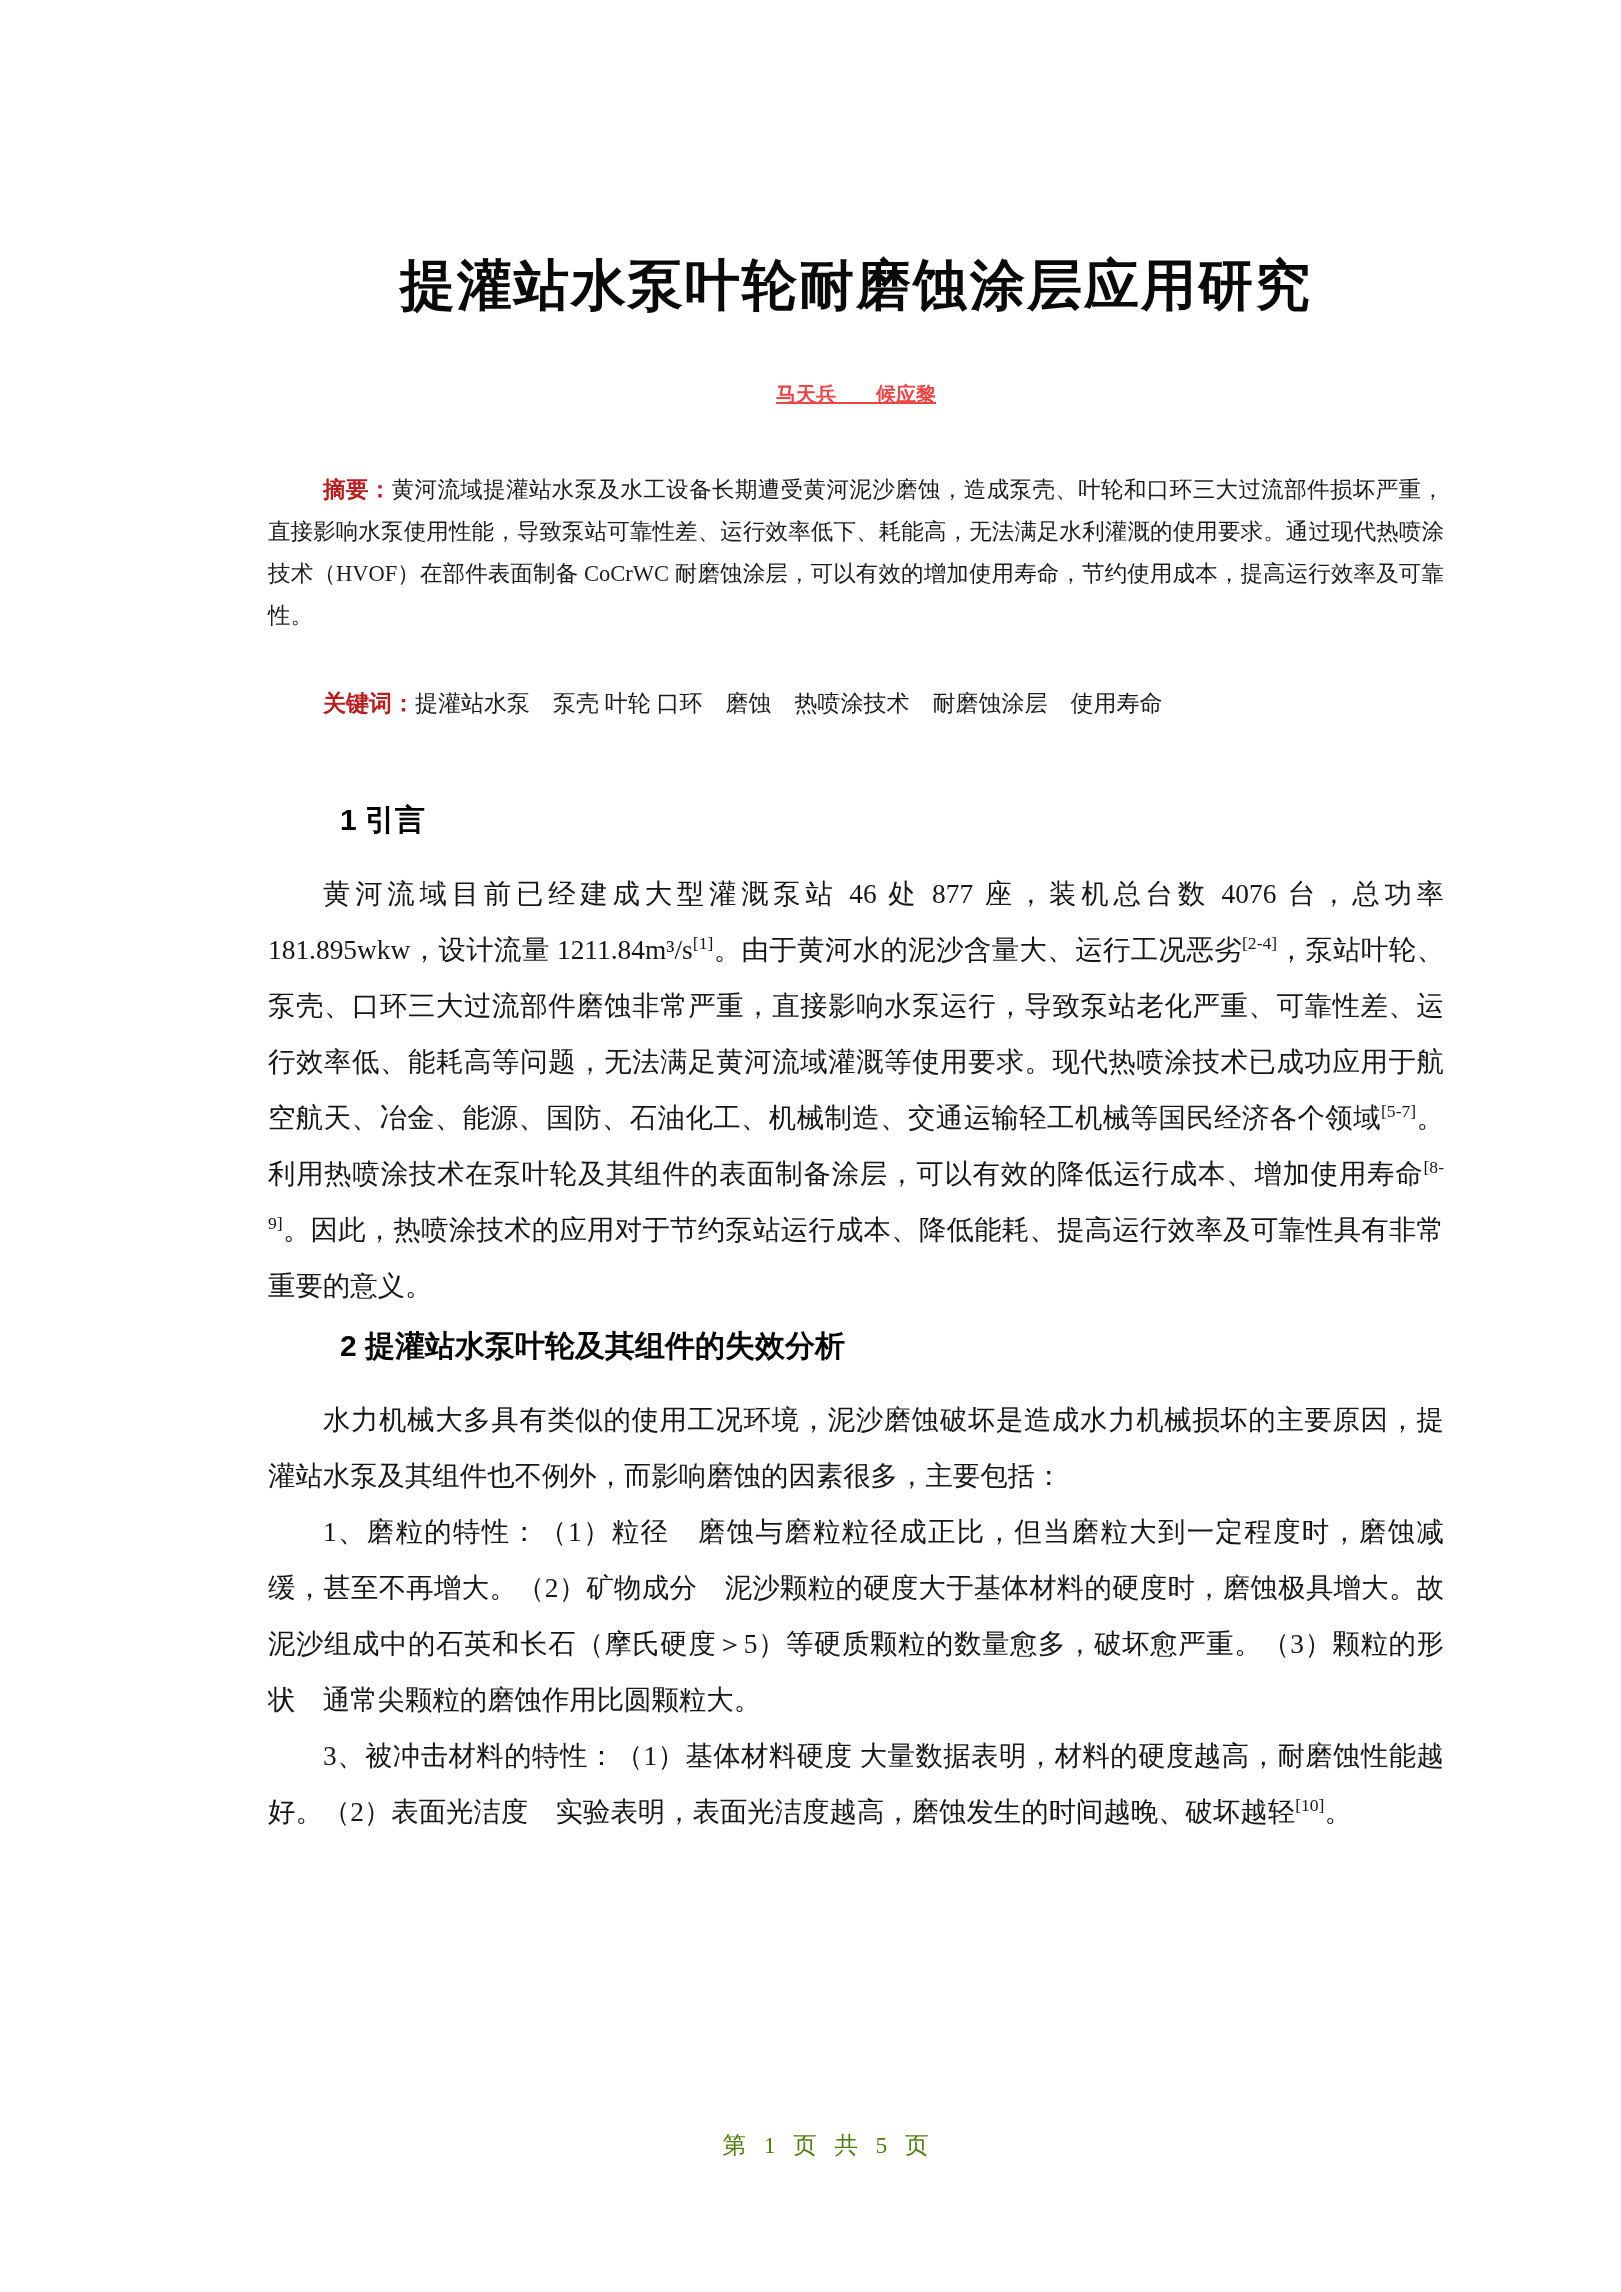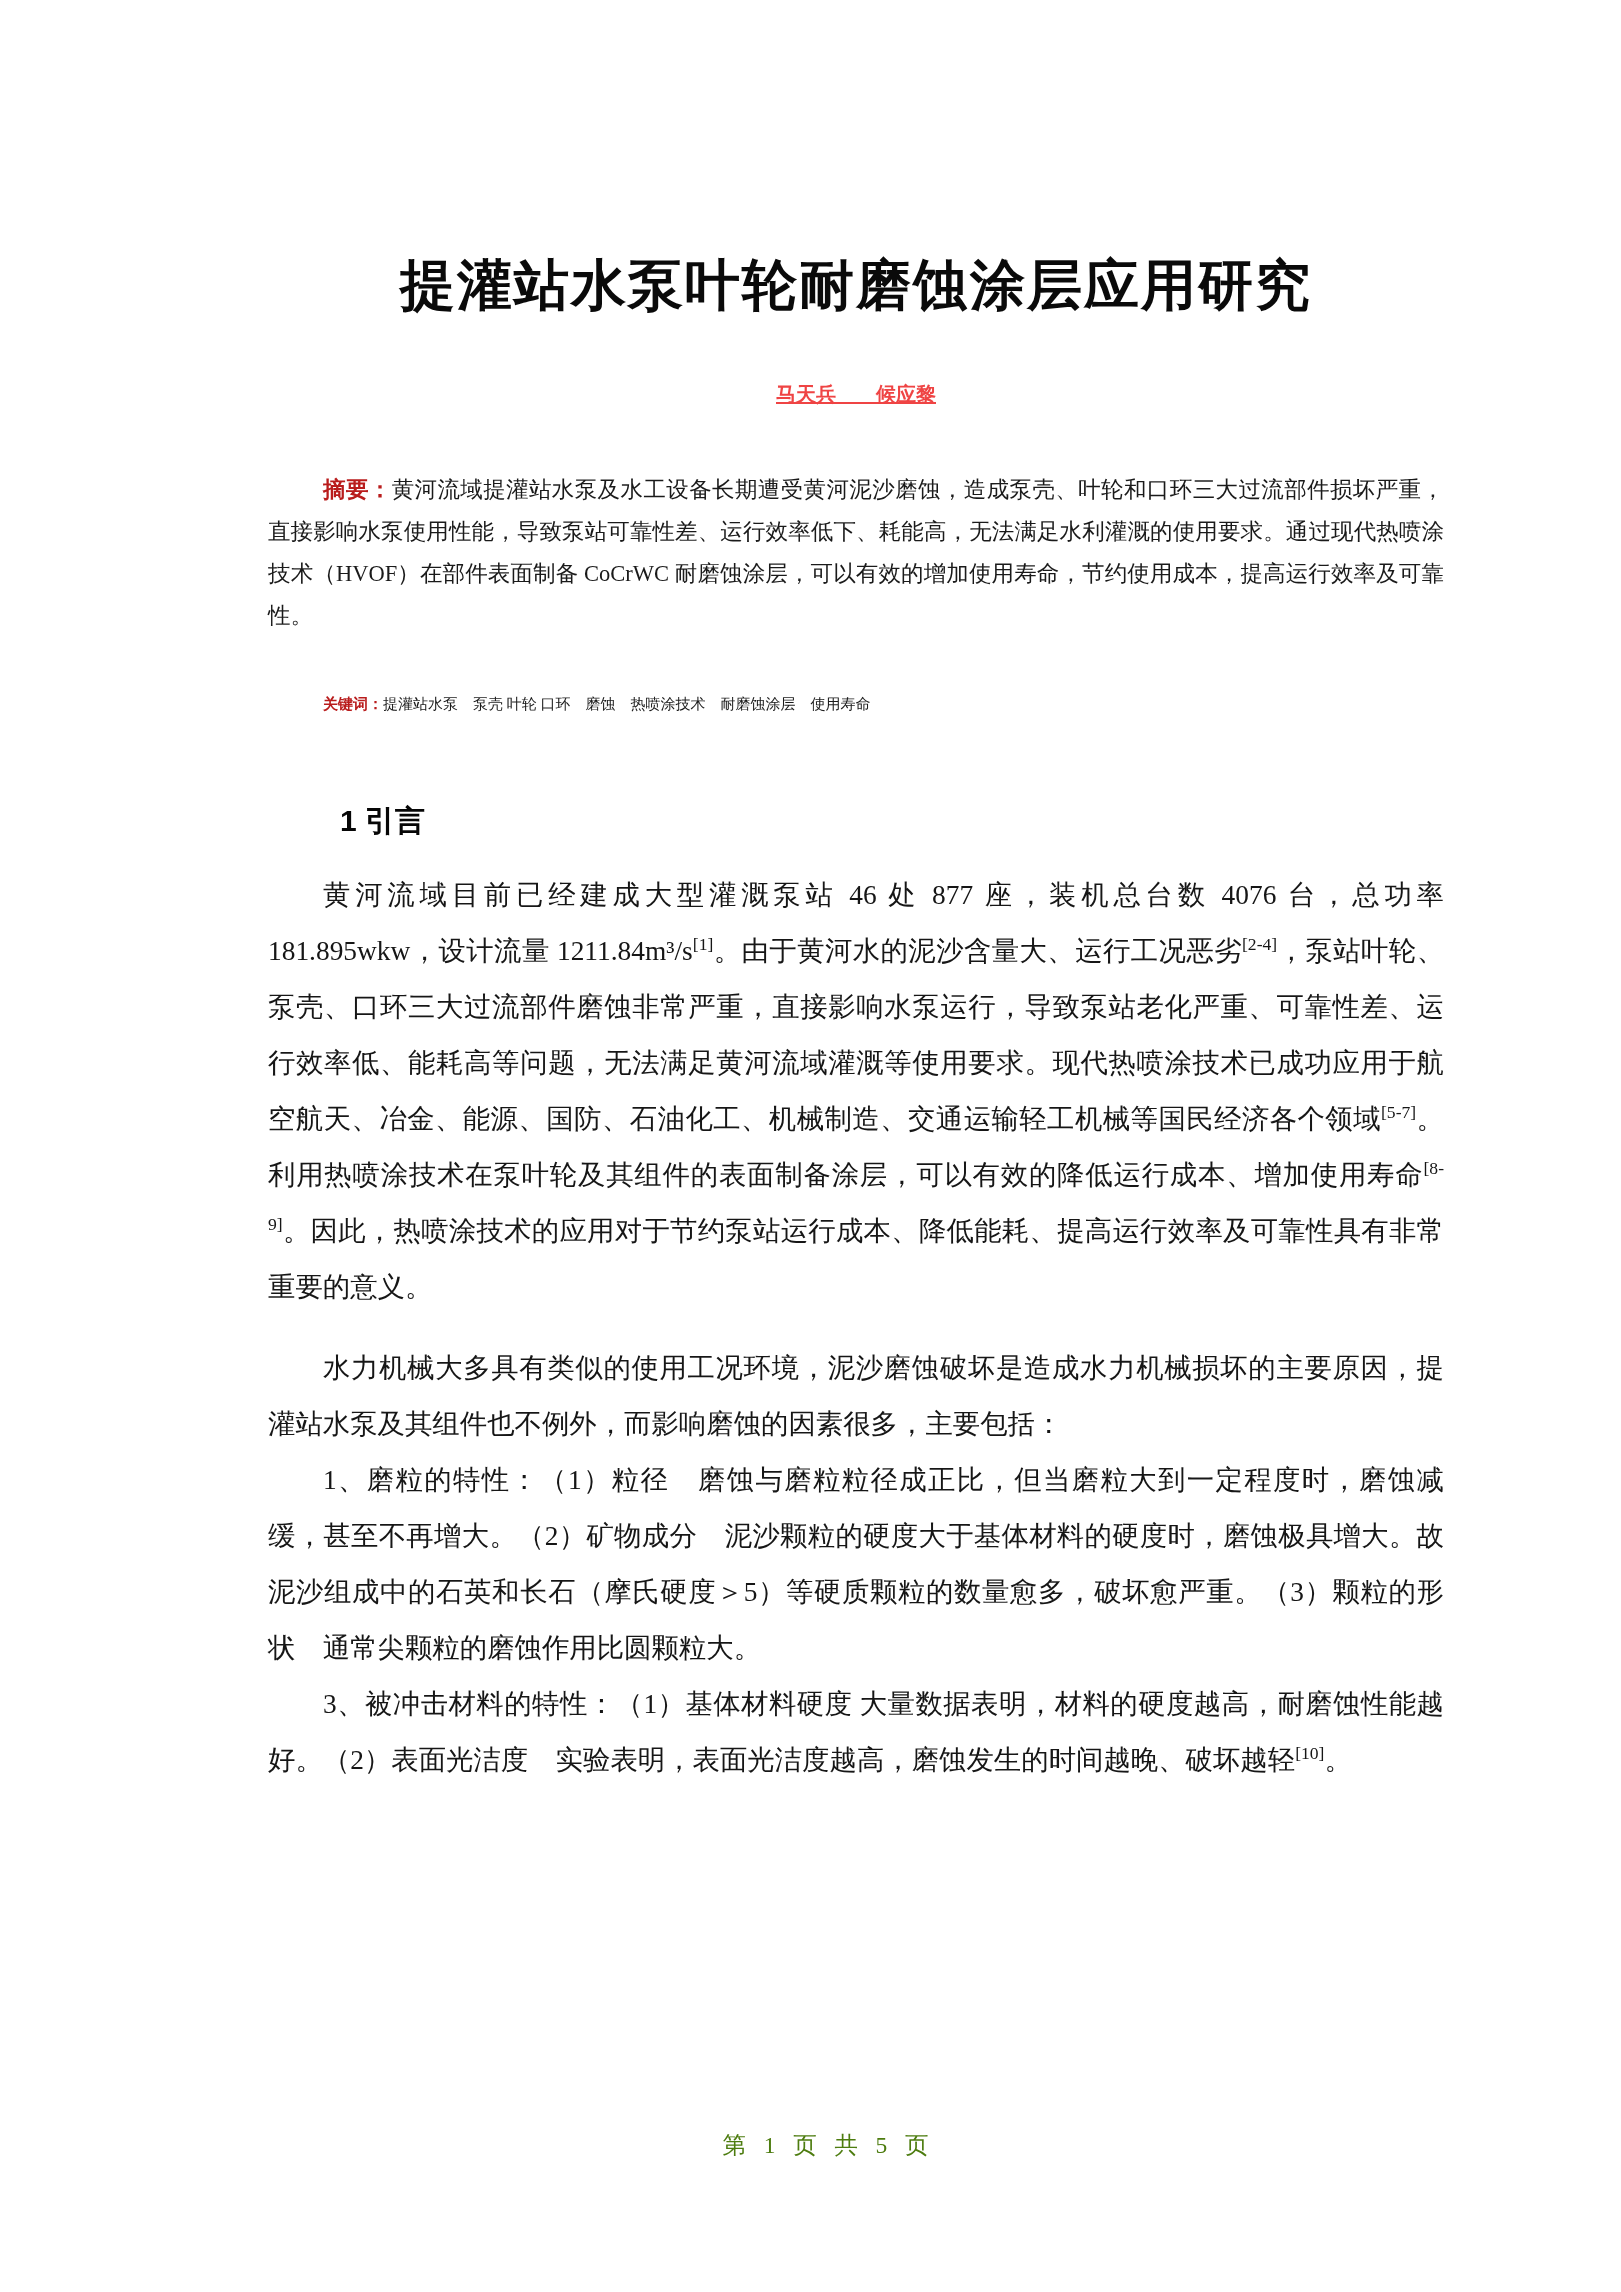--- a/index.html
+++ b/index.html
@@ -54,21 +54,21 @@
     color: #1a1a1a;
   }
   .abstract .label,
   .keywords .label {
     font-family: "Liberation Sans", sans-serif;
     font-weight: bold;
     color: #b91c1c;
   }
   .keywords {
     margin-top: 49px;
-    font-size: 15px;
+    font-size: 23px;
     line-height: 35px;
     text-indent: 55px;
     color: #1a1a1a;
   }
   .sec-heading {
     font-family: "Liberation Sans", sans-serif;
     font-weight: bold;
     font-size: 30px;
     line-height: 41px;
     padding-left: 72px;
@@ -113,20 +113,21 @@
 
 
     <div class="abstract"><span class="label">摘要：</span><span>黄河流域提灌站水泵及水工设备长期遭受黄河泥沙磨蚀，造成泵壳、叶轮和口环三大过流部件损坏严重，直接影响水泵使用性能，导致泵站可靠性差、运行效率低下、耗能高，无法满足水利灌溉的使用要求。通过现代热喷涂技术（HVOF）在部件表面制备 CoCrWC 耐磨蚀涂层，可以有效的增加使用寿命，节约使用成本，提高运行效率及可靠性。</span></div>
 
     <div class="keywords"><span class="label">关键词：</span><span>提灌站水泵　泵壳 叶轮 口环　磨蚀　热喷涂技术　耐磨蚀涂层　使用寿命</span></div>
 
     <div class="sec-heading h1-first">1 引言</div>
 
     <p class="body first-after-heading"><span>黄河流域目前已经建成大型灌溉泵站 46 处 877 座，装机总台数 4076 台，总功率 181.895wkw，设计流量 1211.84m³/s</span><sup class="ref">[1]</sup><span>。由于黄河水的泥沙含量大、运行工况恶劣</span><sup class="ref">[2-4]</sup><span>，泵站叶轮、泵壳、口环三大过流部件磨蚀非常严重，直接影响水泵运行，导致泵站老化严重、可靠性差、运行效率低、能耗高等问题，无法满足黄河流域灌溉等使用要求。现代热喷涂技术已成功应用于航空航天、冶金、能源、国防、石油化工、机械制造、交通运输轻工机械等国民经济各个领域</span><sup class="ref">[5-7]</sup><span>。利用热喷涂技术在泵叶轮及其组件的表面制备涂层，可以有效的降低运行成本、增加使用寿命</span><sup class="ref">[8-9]</sup><span>。因此，热喷涂技术的应用对于节约泵站运行成本、降低能耗、提高运行效率及可靠性具有非常重要的意义。</span></p>
 
+    <div class="sec-heading h2-sec">2 提灌站水泵叶轮及其组件的失效分析</div>
 
     <p class="body first-after-heading">水力机械大多具有类似的使用工况环境，泥沙磨蚀破坏是造成水力机械损坏的主要原因，提灌站水泵及其组件也不例外，而影响磨蚀的因素很多，主要包括：</p>
 
     <p class="body">1、磨粒的特性：（1）粒径　磨蚀与磨粒粒径成正比，但当磨粒大到一定程度时，磨蚀减缓，甚至不再增大。（2）矿物成分　泥沙颗粒的硬度大于基体材料的硬度时，磨蚀极具增大。故泥沙组成中的石英和长石（摩氏硬度＞5）等硬质颗粒的数量愈多，破坏愈严重。（3）颗粒的形状　通常尖颗粒的磨蚀作用比圆颗粒大。</p>
 
 
     <p class="body"><span>3、被冲击材料的特性：（1）基体材料硬度 大量数据表明，材料的硬度越高，耐磨蚀性能越好。（2）表面光洁度　实验表明，表面光洁度越高，磨蚀发生的时间越晚、破坏越轻</span><sup class="ref">[10]</sup><span>。</span></p>
 
   </div>
 

